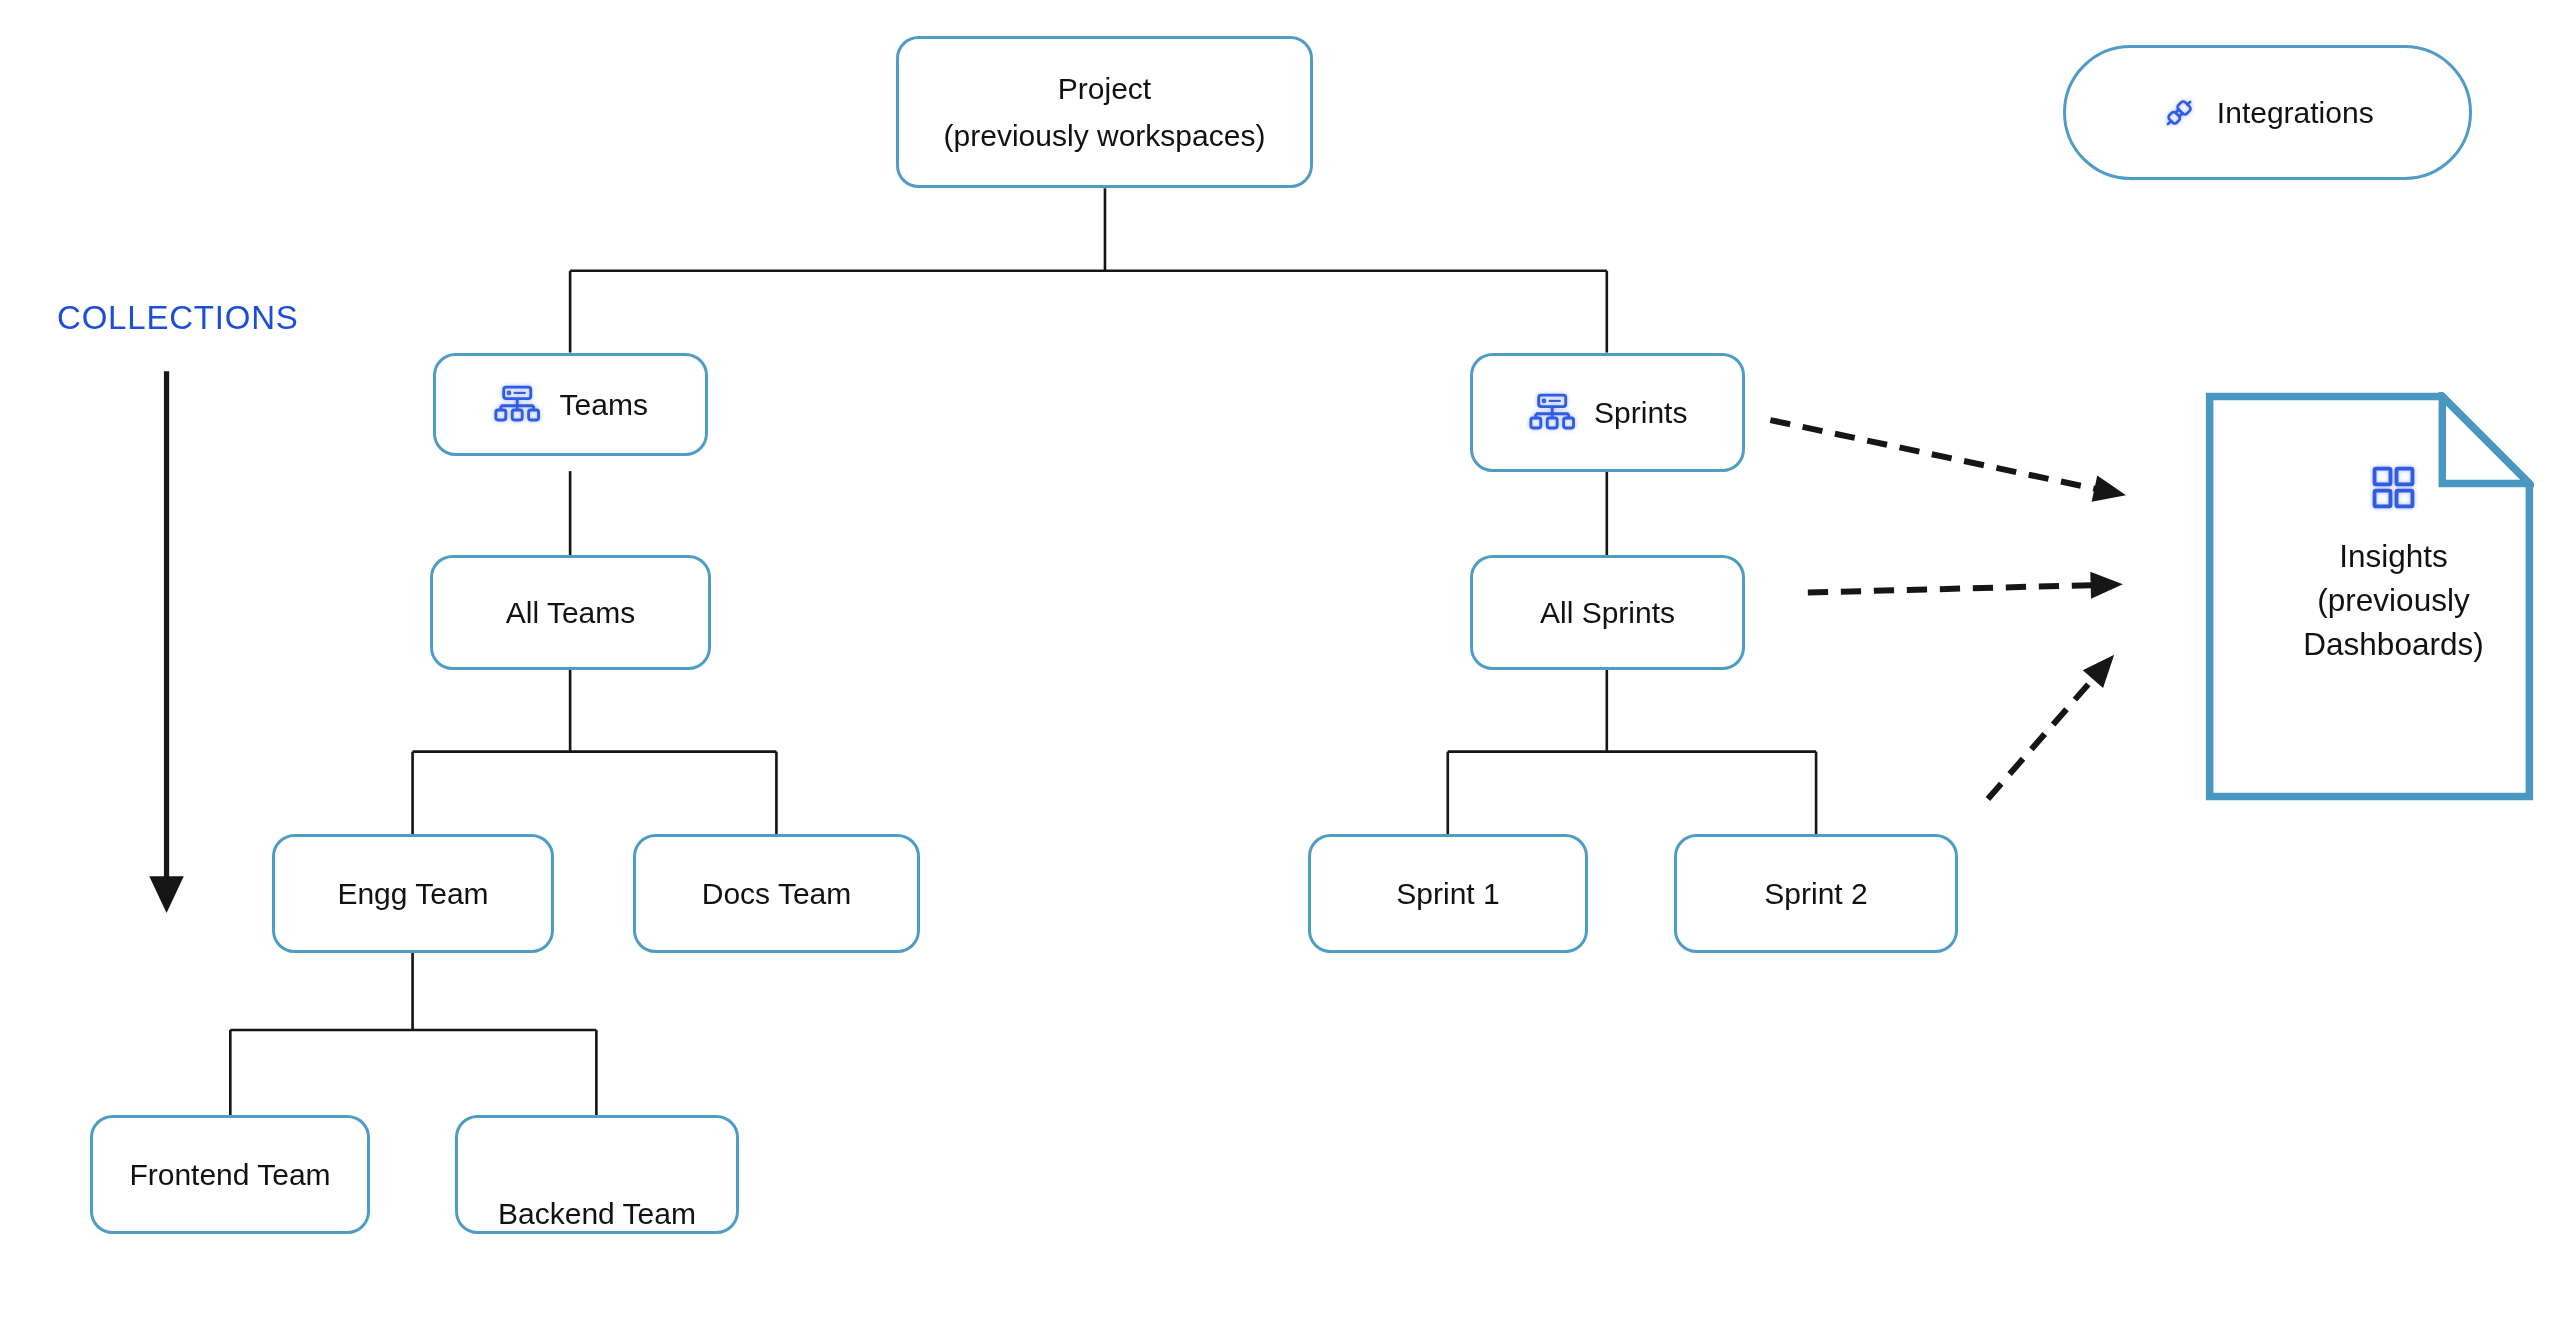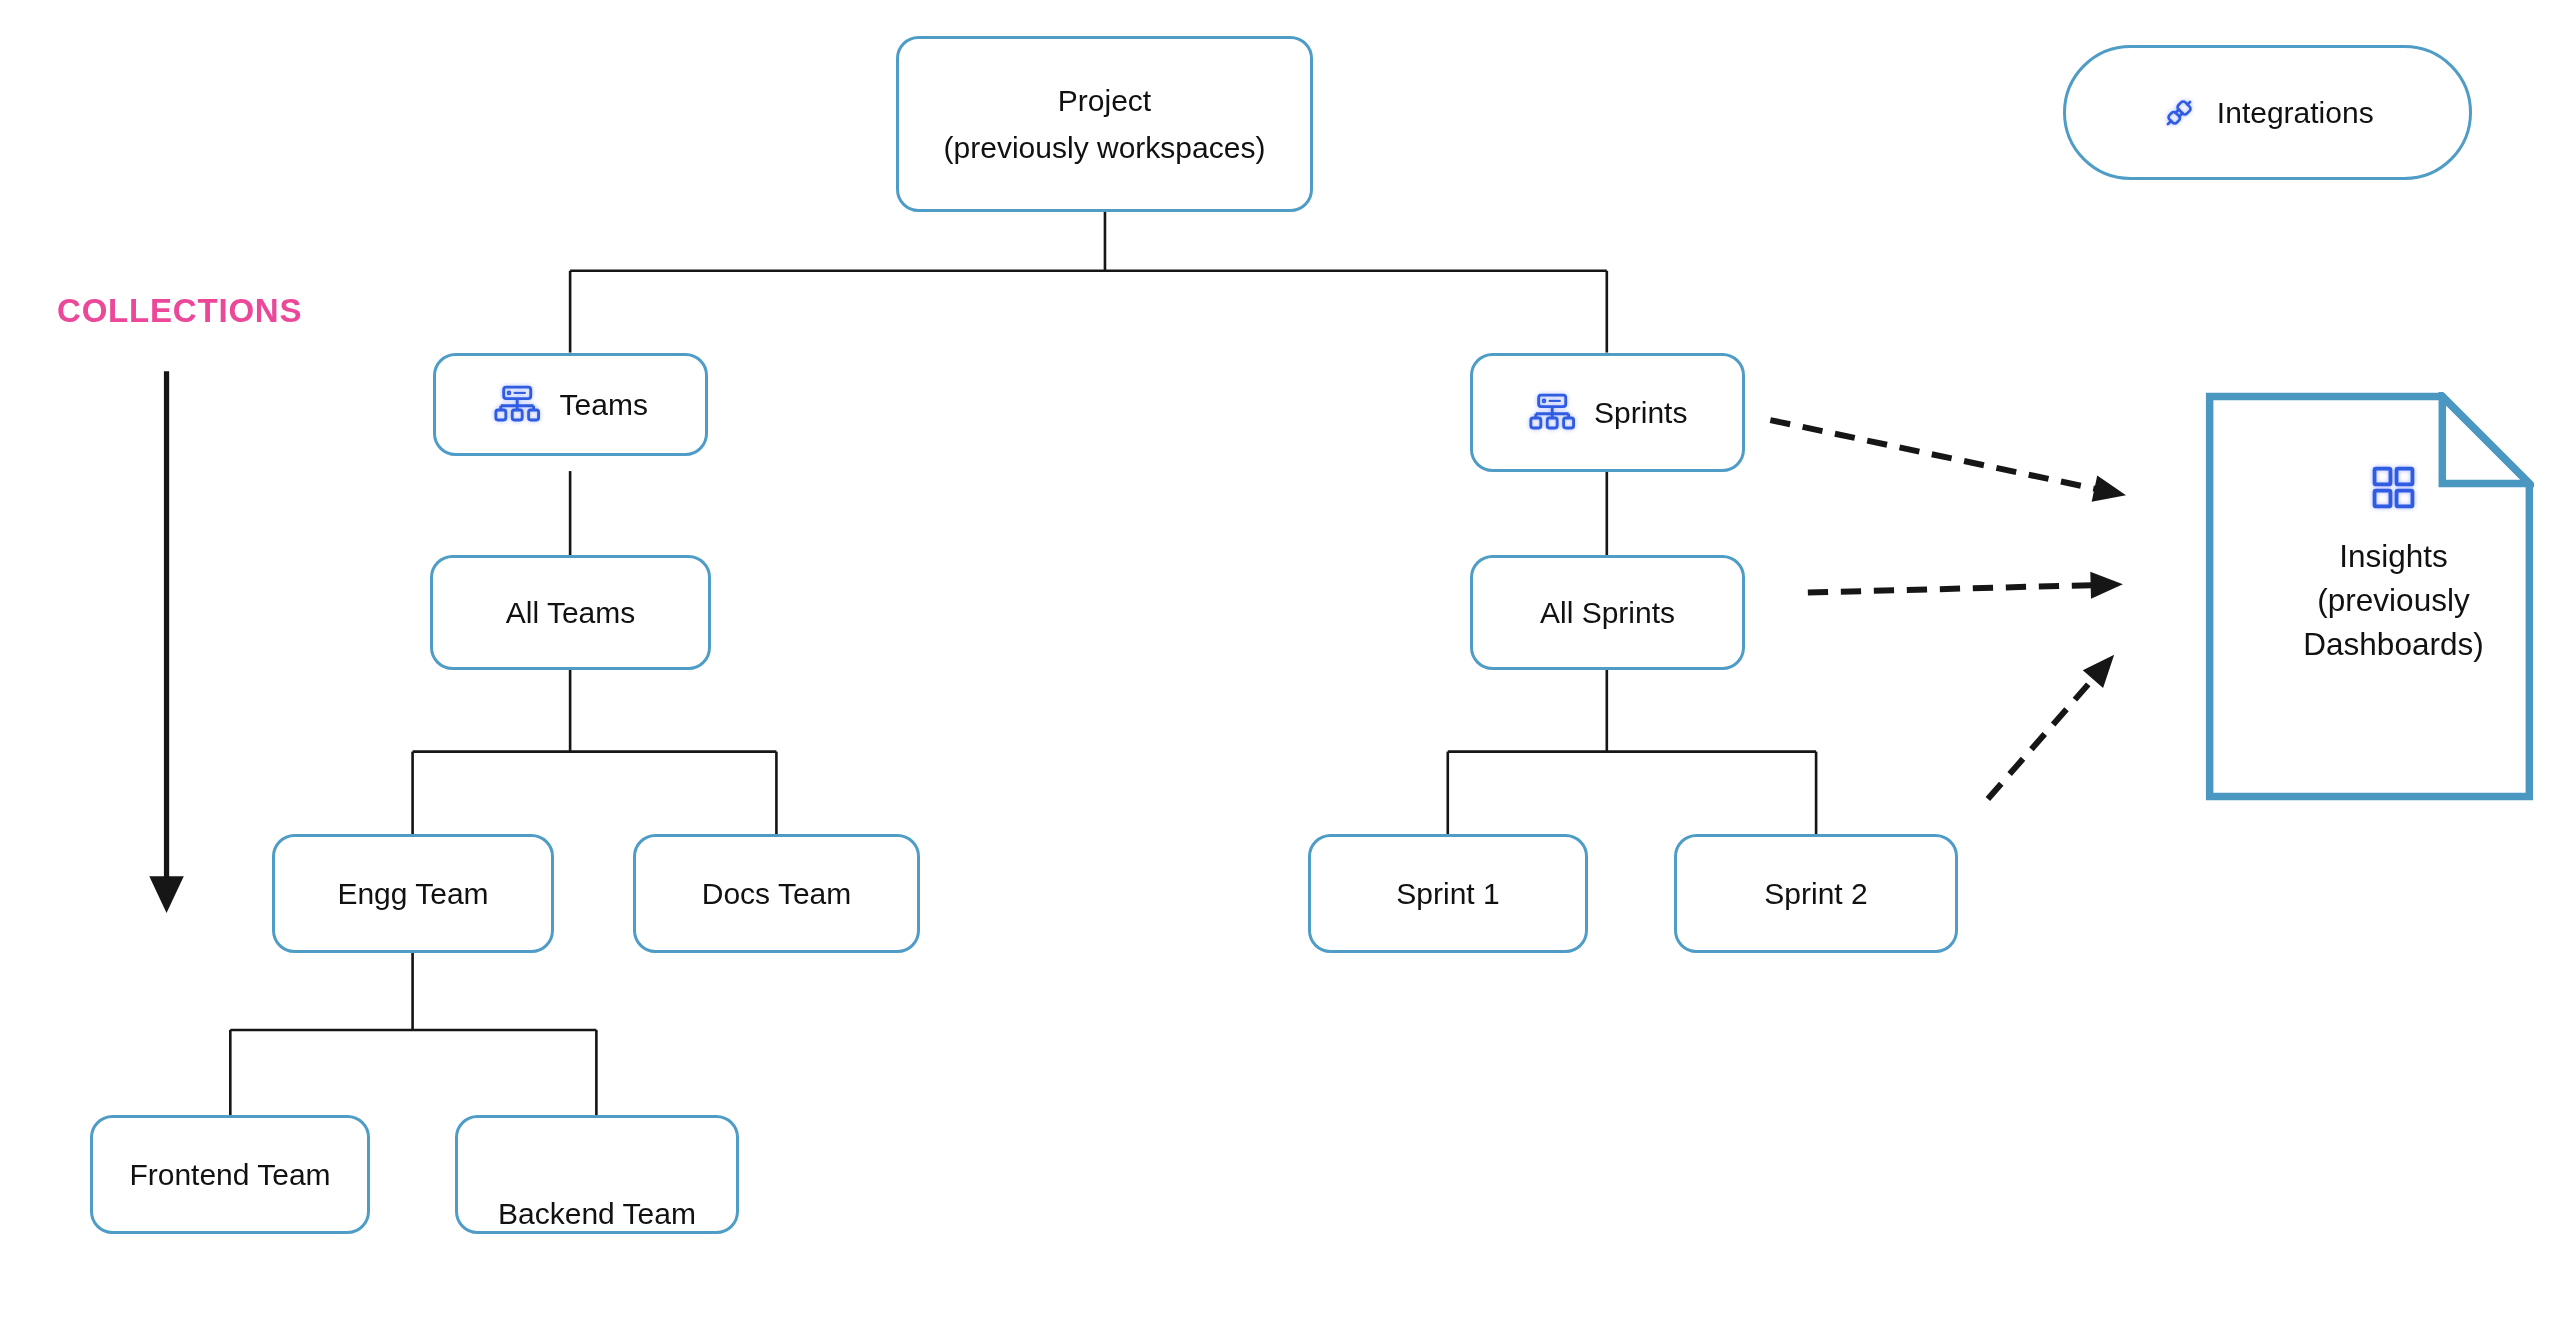--- a/index.html
+++ b/index.html
@@ -13,36 +13,36 @@
   .node{
     position:absolute;box-sizing:border-box;background:#ffffff;
     border:3.8px solid #4F9DC6;border-radius:22.5px;
     display:flex;align-items:center;justify-content:center;gap:19.5px;
     font-size:30px;color:#111111;
   }
   .pill{border-radius:75px;}
   .blue-icon{filter:drop-shadow(0 0 2.3px rgba(90,120,255,.55));flex:0 0 auto;}
 
   
-  .n-project      {left:896px;top:36px;  width:417px;height:176px;flex-direction:column;gap:6px;line-height:41px;}
+  .n-project      {left:896px;top:36px;  width:417px;height:152px;flex-direction:column;gap:6px;line-height:41px;}
   .n-integrations {left:2063px;top:45px;  width:409px;height:135px;}
   .n-teams        {left:433px; top:353px; width:275px;height:103px;}
   .n-sprints      {left:1470px;top:353px; width:275px;height:119px;}
   .n-all-teams    {left:430px; top:555px; width:281px;height:115px;}
   .n-all-sprints  {left:1470px;top:555px; width:275px;height:115px;}
   .n-engg         {left:272px; top:834px;width:282px;height:119px;}
   .n-docs         {left:633px; top:834px;width:287px;height:119px;text-align:right;}
   .n-sprint1      {left:1308px;top:834px;width:280px;height:119px;}
   .n-sprint2      {left:1674px;top:834px;width:284px;height:119px;}
   .n-frontend     {left:90px; top:1115px;width:280px;height:119px;}
   .n-backend      {left:455px; top:1115px;width:284px;height:119px;align-items:flex-end;}
 
   
   .collections{
-    position:absolute;left:57px;top:292px;font-size:33px;letter-spacing:0.8px;color:#ec4899;font-weight:bold;
+    position:absolute;left:57px;top:299px;font-size:33px;letter-spacing:0.8px;color:#1d4ed8;
   }
 
   
   .n-insights{
     position:absolute;left:2205px;top:392px;width:329px;height:409px;
     display:flex;flex-direction:column;align-items:center;
   }
   .n-insights .doc-shape{position:absolute;left:0;top:0;width:329px;height:409px;}
   .n-insights .content{
     position:relative;display:flex;flex-direction:column;align-items:center;

